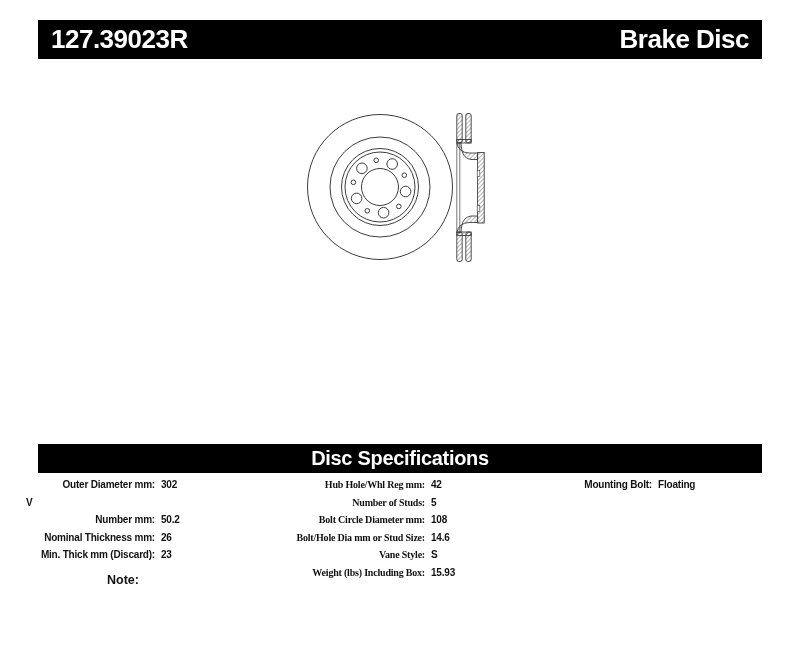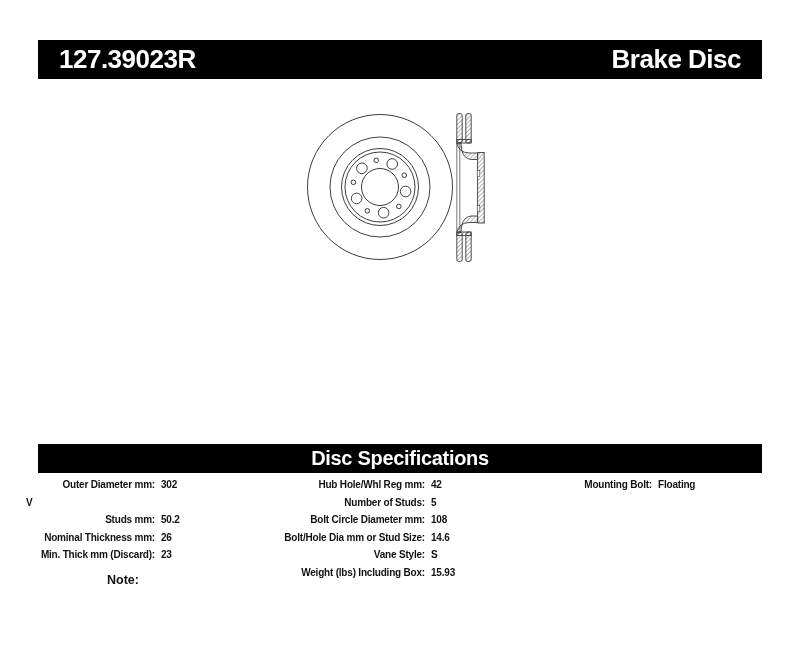--- a/index.html
+++ b/index.html
@@ -1,34 +1,34 @@
 <!DOCTYPE html>
 <html><head>
 <meta charset="utf-8">
 <style>
   html,body{margin:0;padding:0;background:#fff;}
   .page{position:relative;width:800px;height:655px;background:#fff;overflow:hidden;
         font-family:"Liberation Sans",sans-serif;color:#111;}
   .bar{position:absolute;background:#000;color:#fff;box-sizing:border-box;}
   .bar-top{left:38px;top:20px;width:724px;height:39px;display:flex;align-items:center;
-           justify-content:space-between;padding:0 21px;margin-top:20px;}
+           justify-content:space-between;padding:0 13px;}
   .part-number{font-weight:bold;font-size:26px;letter-spacing:-0.5px;}
   .product-name{font-weight:bold;font-size:26px;letter-spacing:-0.5px;}
   .bar-spec{left:38px;top:444px;width:724px;height:29px;display:flex;align-items:center;
             justify-content:center;}
   .spec-title{font-weight:bold;font-size:20px;letter-spacing:-0.3px;}
   .drawing{position:absolute;left:280px;top:80px;width:220px;height:215px;}
   .spec-col{position:absolute;top:476px;}
   .col-left{left:20px;}
   .col-mid{left:275px;}
   .col-right{left:545px;}
   .spec-row{display:flex;line-height:17.5px;font-size:10px;font-weight:bold;
             letter-spacing:-0.2px;white-space:nowrap;}
   .col-left  .spec-label{width:135px;text-align:right;}
-  .col-mid   .spec-label{width:150px;text-align:right;}
+  .col-mid   .spec-label{width:150px;text-align:right;font-family:Liberation Serif, serif;}
   .col-right .spec-label{width:107px;text-align:right;}
   .spec-value{margin-left:6px;}
   .note-label{position:absolute;left:95px;top:573px;font-size:12.5px;font-weight:bold;padding-left:12px;}
 </style>
 </head>
 <body>
 
 <div class="page">
 
   <div class="bar bar-top">
@@ -102,21 +102,21 @@
 
   <div class="spec-col col-left">
     <div class="spec-row">
       <span class="spec-label">Outer Diameter mm:</span>
       <span class="spec-value">302</span>
     </div>
     <div class="spec-row">
       <span class="spec-value">V</span>
     </div>
     <div class="spec-row">
-      <span class="spec-label">Studs mm:</span>
+      <span class="spec-label">Number mm:</span>
       <span class="spec-value">50.2</span>
     </div>
     <div class="spec-row">
       <span class="spec-label">Nominal Thickness mm:</span>
       <span class="spec-value">26</span>
     </div>
     <div class="spec-row">
       <span class="spec-label">Min. Thick mm (Discard):</span>
       <span class="spec-value">23</span>
     </div>

